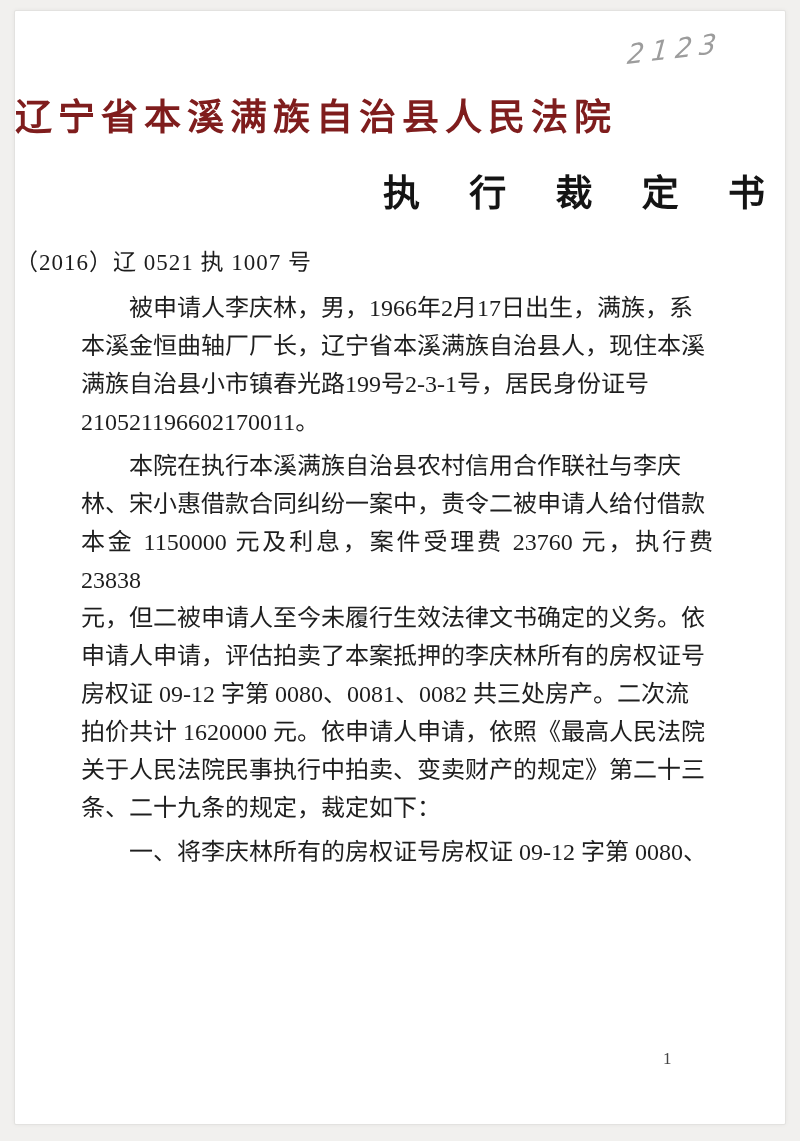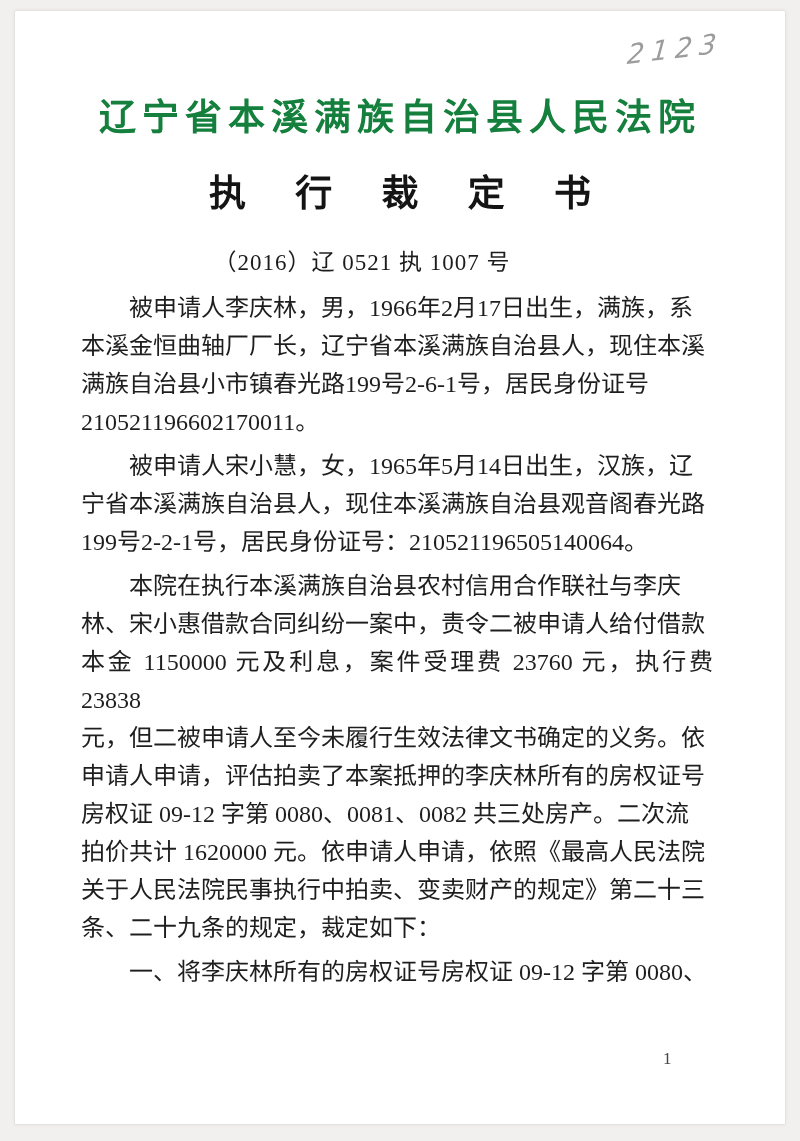--- a/index.html
+++ b/index.html
@@ -32,40 +32,39 @@
     font-family: "DejaVu Sans", sans-serif;
     font-style: italic;
     font-size: 27px;
     color: #8b8b8b;
     letter-spacing: 7px;
     transform: rotate(-7deg) skewX(-12deg);
     opacity: 0.85;
   }
   .court-name {
     margin-top: 76px;
-    text-align: center;
     font-size: 37px;
     font-weight: bold;
-    color: #15803d;
+    color: #7f1d1d;
     letter-spacing: 6px;
     white-space: nowrap;
   }
   .doc-title {
     margin-top: 22px;
-    text-align: center;
+    text-align: right;
     font-size: 37px;
     font-weight: bold;
     color: #141414;
     letter-spacing: 20px;
     text-indent: 20px; 
     white-space: nowrap;
   }
   .case-number {
     margin-top: 26px;
-    text-align: center;
+    text-align: left;
     padding-right: 76px;
     font-size: 23px;
     color: #1c1c1c;
     letter-spacing: 1px;
   }
   .doc-body {
     margin-top: 12px;
     padding-left: 66px;
     padding-right: 72px;
     font-size: 24px;
@@ -94,25 +93,22 @@
 
   <div class="court-name">辽宁省本溪满族自治县人民法院</div>
 
   <div class="doc-title">执 行 裁 定 书</div>
 
   <div class="case-number">（2016）辽 0521 执 1007 号</div>
 
   <div class="doc-body">
     <p class="paragraph">　　被申请人李庆林，男，1966年2月17日出生，满族，系
 本溪金恒曲轴厂厂长，辽宁省本溪满族自治县人，现住本溪
-满族自治县小市镇春光路199号2-6-1号，居民身份证号
+满族自治县小市镇春光路199号2-3-1号，居民身份证号
 210521196602170011。</p>
-    <p class="paragraph">　　被申请人宋小慧，女，1965年5月14日出生，汉族，辽
-宁省本溪满族自治县人，现住本溪满族自治县观音阁春光路
-199号2-2-1号，居民身份证号：210521196505140064。</p>
     <p class="paragraph">　　本院在执行本溪满族自治县农村信用合作联社与李庆
 林、宋小惠借款合同纠纷一案中，责令二被申请人给付借款
 本金 1150000 元及利息，案件受理费 23760 元，执行费 23838
 元，但二被申请人至今未履行生效法律文书确定的义务。依
 申请人申请，评估拍卖了本案抵押的李庆林所有的房权证号
 房权证 09-12 字第 0080、0081、0082 共三处房产。二次流
 拍价共计 1620000 元。依申请人申请，依照《最高人民法院
 关于人民法院民事执行中拍卖、变卖财产的规定》第二十三
 条、二十九条的规定，裁定如下：</p>
     <p class="paragraph">　　一、将李庆林所有的房权证号房权证 09-12 字第 0080、</p>

